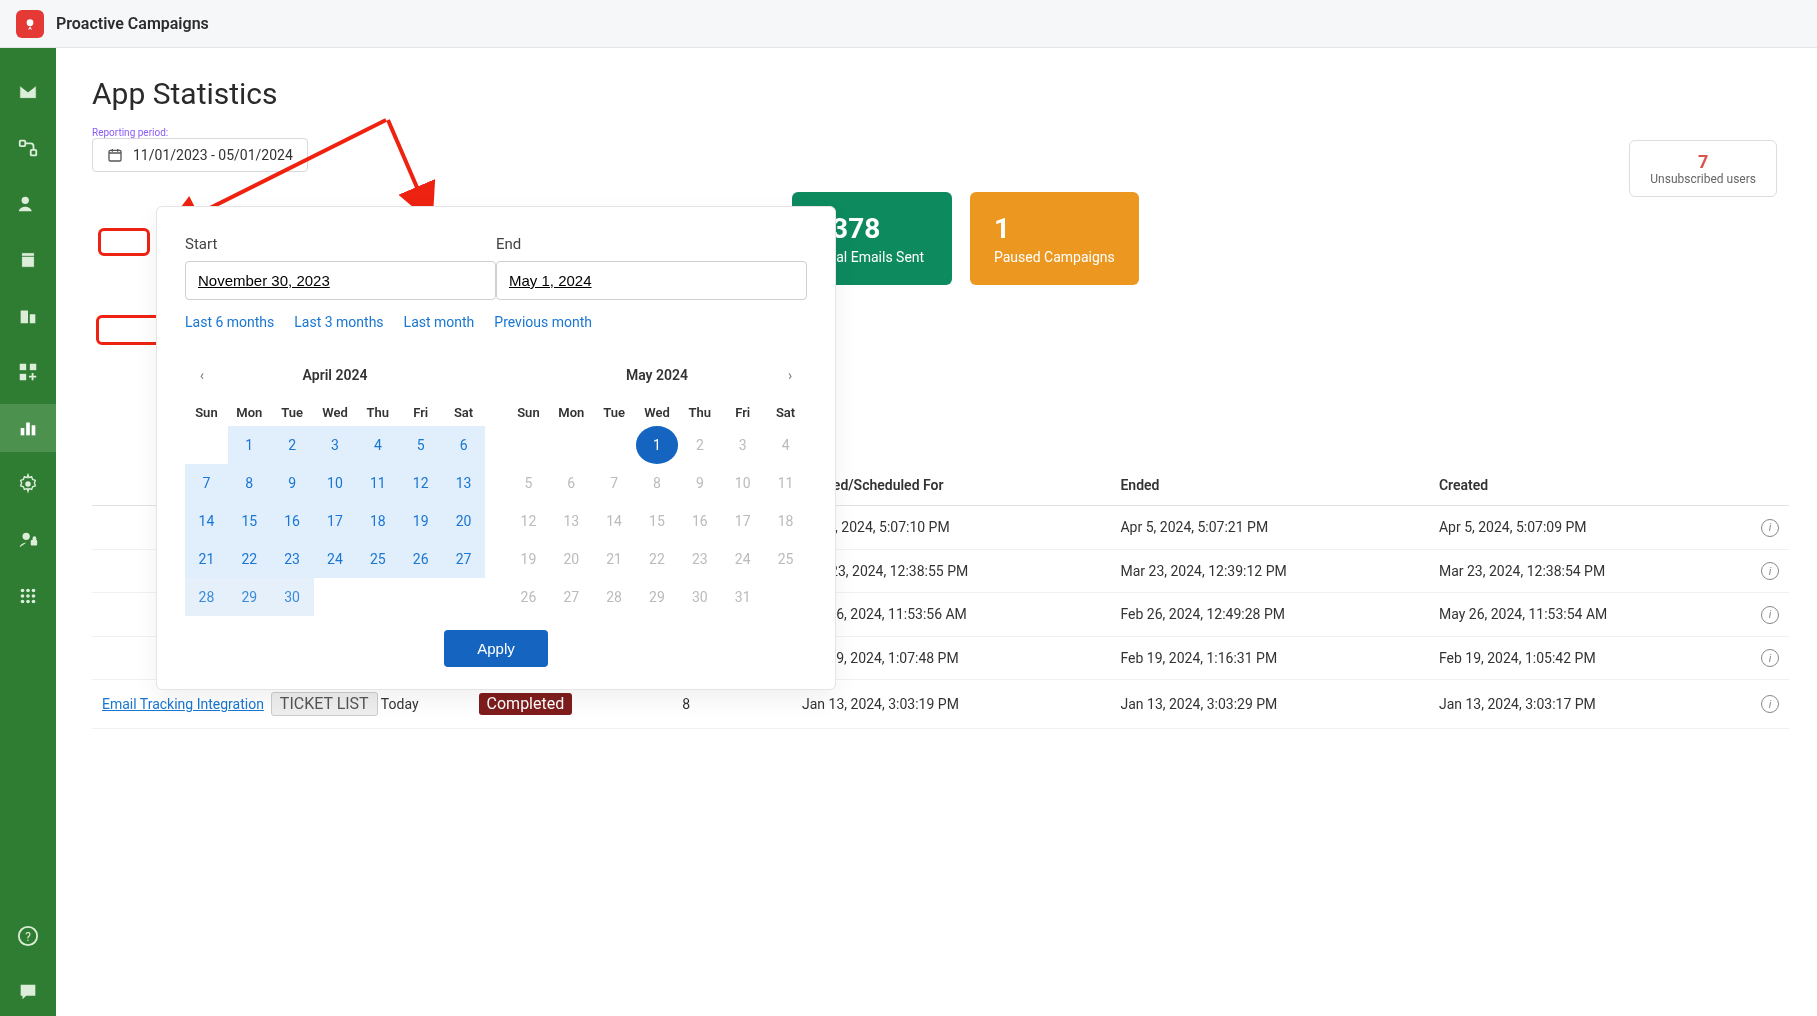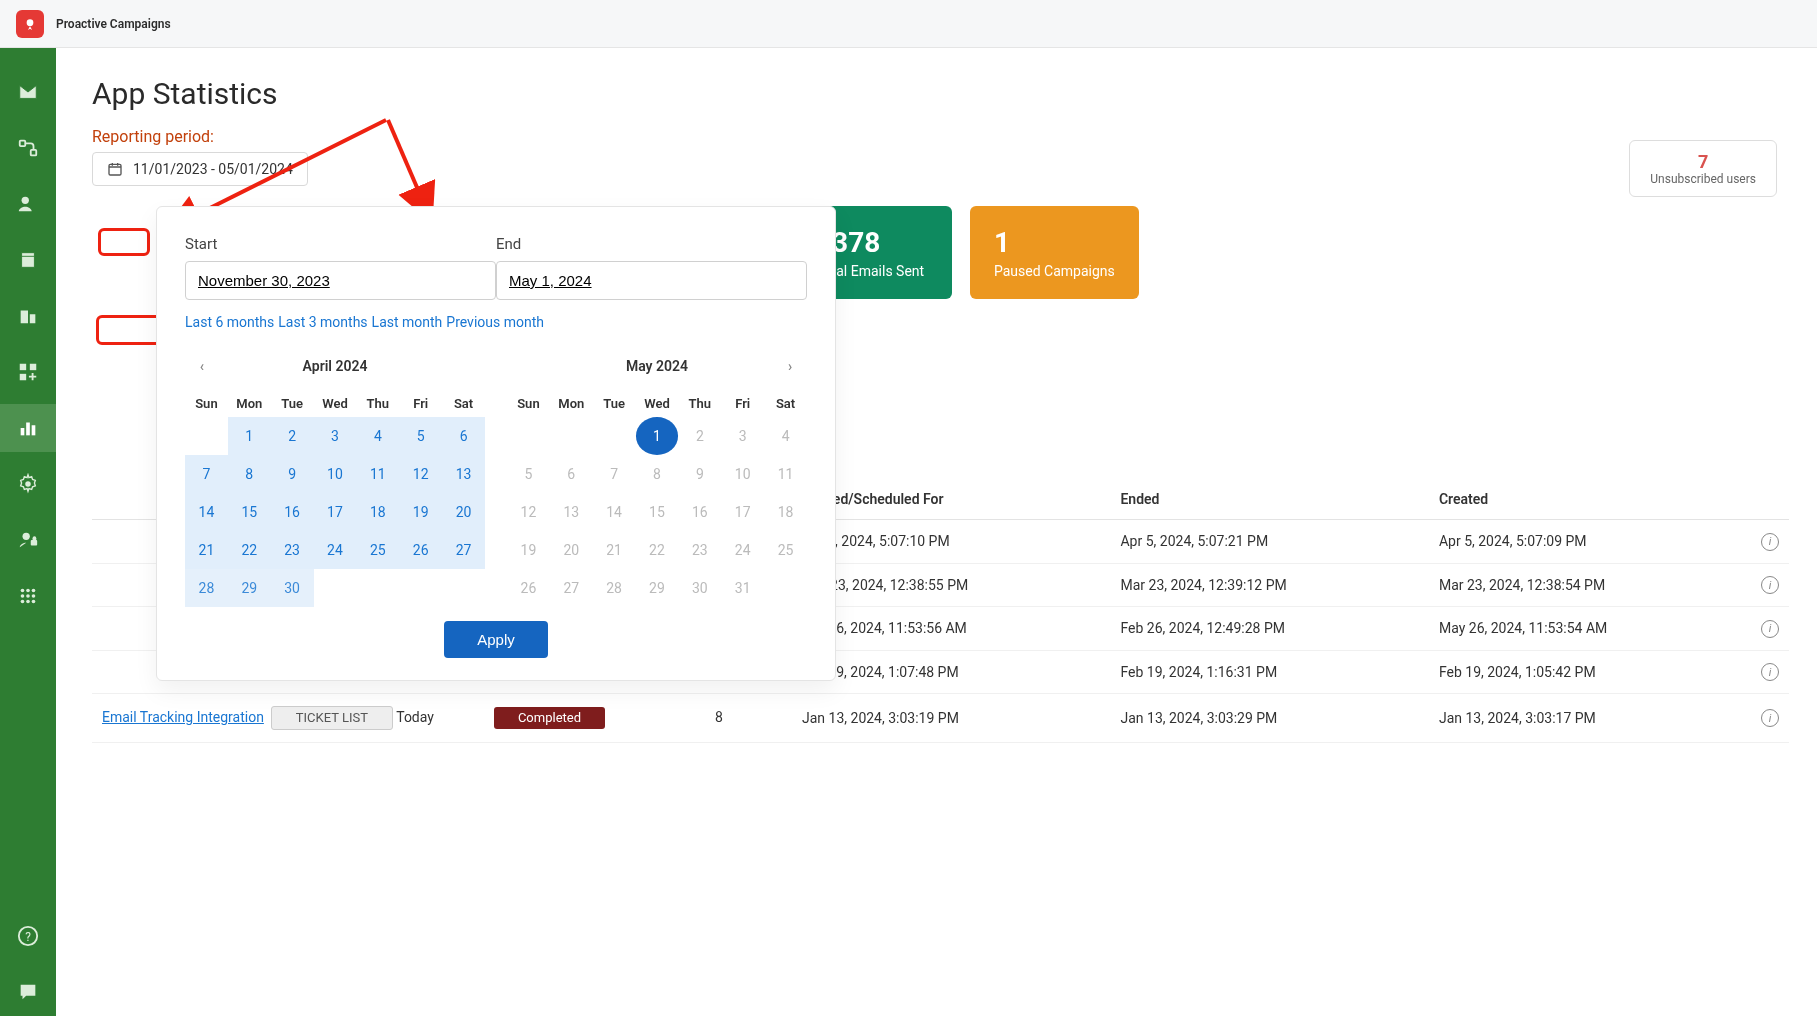--- a/index.html
+++ b/index.html
@@ -6,52 +6,52 @@
 body { font-family: -apple-system, "Segoe UI", Roboto, Arial, sans-serif; font-size: 14px; color: #333; background: #fff; }
 .app-shell { display: flex; height: 100vh; }
 .sidebar { width: 56px; background: #2e7d32; display: flex; flex-direction: column; align-items: center; padding-top: 12px; gap: 8px; }
 .sidebar .nav-item { width: 56px; height: 48px; display: flex; align-items: center; justify-content: center; color: #dcedda; cursor: pointer; }
 .sidebar .nav-item svg { width: 22px; height: 22px; }
 .sidebar .nav-item.active { background: #4d914f; color: #fff; }
 .sidebar-spacer { flex: 1; }
 .topbar { height: 48px; background: #f6f7f8; border-bottom: 1px solid #e5e5e5; display: flex; align-items: center; padding: 0 16px; gap: 12px; position: absolute; top: 0; left: 0; right: 0; }
 .topbar .logo-icon { width: 28px; height: 28px; background: #e53935; border-radius: 6px; display: flex; align-items: center; justify-content: center; color: #fff; }
 .topbar .logo-icon svg { width: 16px; height: 16px; }
-.topbar .title { font-size: 12px; font-weight: 600; color: #2c2c2c; }
+.topbar .title { font-size: 16px; font-weight: 600; color: #2c2c2c; }
 .main { flex: 1; padding: 76px 28px 28px 36px; position: relative; overflow: auto; }
 h1.page-title { font-size: 30px; font-weight: 400; color: #2a2a2a; margin-bottom: 16px; }
-.period-label { font-size: 16px; color: #c2410c; margin-bottom: 6px; }
+.period-label { font-size: 10px; color: #8b5cf6; }
 .period-input { display: inline-flex; align-items: center; gap: 10px; padding: 8px 14px; border: 1px solid #d9d9d9; border-radius: 4px; background: #fff; cursor: pointer; }
 .period-input svg { width: 16px; height: 16px; color: #555; }
 
 .stat-row { display: flex; gap: 18px; margin-top: 20px; }
 .stat-card { padding: 20px 24px; border-radius: 6px; color: #fff; min-width: 160px; }
 .stat-card .num { font-size: 28px; font-weight: 700; margin-bottom: 4px; }
 .stat-card .lbl { font-size: 14px; }
 .stat-green { background: #0e8a5f; }
 .stat-orange { background: #ec971f; }
 .unsub-card { position: absolute; top: 140px; right: 40px; border: 1px solid #ddd; border-radius: 6px; padding: 10px 20px; text-align: center; background: #fff; }
 .unsub-card .num { color: #d9534f; font-size: 18px; font-weight: 700; }
 .unsub-card .lbl { font-size: 12px; color: #666; }
 
 .table { width: 100%; border-collapse: collapse; margin-top: 24px; }
 .table th { text-align: left; font-weight: 600; padding: 12px 10px; border-bottom: 1px solid #e3e3e3; color: #333; }
 .table td { padding: 12px 10px; border-bottom: 1px solid #f0f0f0; vertical-align: middle; }
 .table .campaign-name a { color: #1976d2; text-decoration: underline; }
-.badge { display: inline-block; padding: 2px 24px; border-radius: 3px; font-size: 13px; line-height: 18px; }
+.badge { display: inline-block; padding: 2px 8px; border-radius: 3px; font-size: 16px; line-height: 18px; }
 .badge-type { background: #eee; color: #555; border: 1px solid #ccc; }
 .badge-completed { background: #7f1d1d; color: #fff; }
 .info-icon { width: 18px; height: 18px; border: 1.5px solid #888; border-radius: 50%; display: inline-flex; align-items: center; justify-content: center; font-size: 11px; color: #888; font-style: italic; cursor: pointer; }
 
 .datepicker-popover { position: absolute; top: 206px; left: 100px; width: 680px; background: #fff; border: 1px solid #e4e4e4; border-radius: 6px; box-shadow: 0 10px 24px rgba(0,0,0,0.06); padding: 28px 28px 22px; z-index: 50; }
 .dp-row { display: flex; }
 .dp-col { flex: 1; }
 .dp-label { font-size: 15px; color: #444; margin-bottom: 8px; }
 .dp-input { width: 100%; padding: 10px 12px; border: 1px solid #d0d0d0; border-radius: 4px; font-size: 15px; text-decoration: underline; }
-.dp-presets { display: flex; gap: 4px; margin: 14px 0 22px; }
+.dp-presets { display: flex; gap: 20px; margin: 14px 0 31px; }
 .dp-presets a { color: #1976d2; font-size: 14px; cursor: pointer; }
 .dp-cal-wrap { display: flex; gap: 22px; }
 .dp-cal { flex: 1; }
 .dp-cal-head { display: flex; align-items: center; justify-content: center; position: relative; margin-bottom: 10px; font-weight: 600; color: #333; height: 28px; }
 .dp-nav { position: absolute; cursor: pointer; color: #888; width: 22px; height: 22px; display: flex; align-items: center; justify-content: center; }
 .dp-nav.left { left: 6px; }
 .dp-nav.right { right: 6px; }
 .dp-grid { display: grid; grid-template-columns: repeat(7, 1fr); text-align: center; }
 .dp-grid .dow { font-weight: 600; color: #333; padding: 6px 0; font-size: 13px; }
 .dp-grid .day { height: 38px; line-height: 38px; font-size: 14px; cursor: pointer; }

